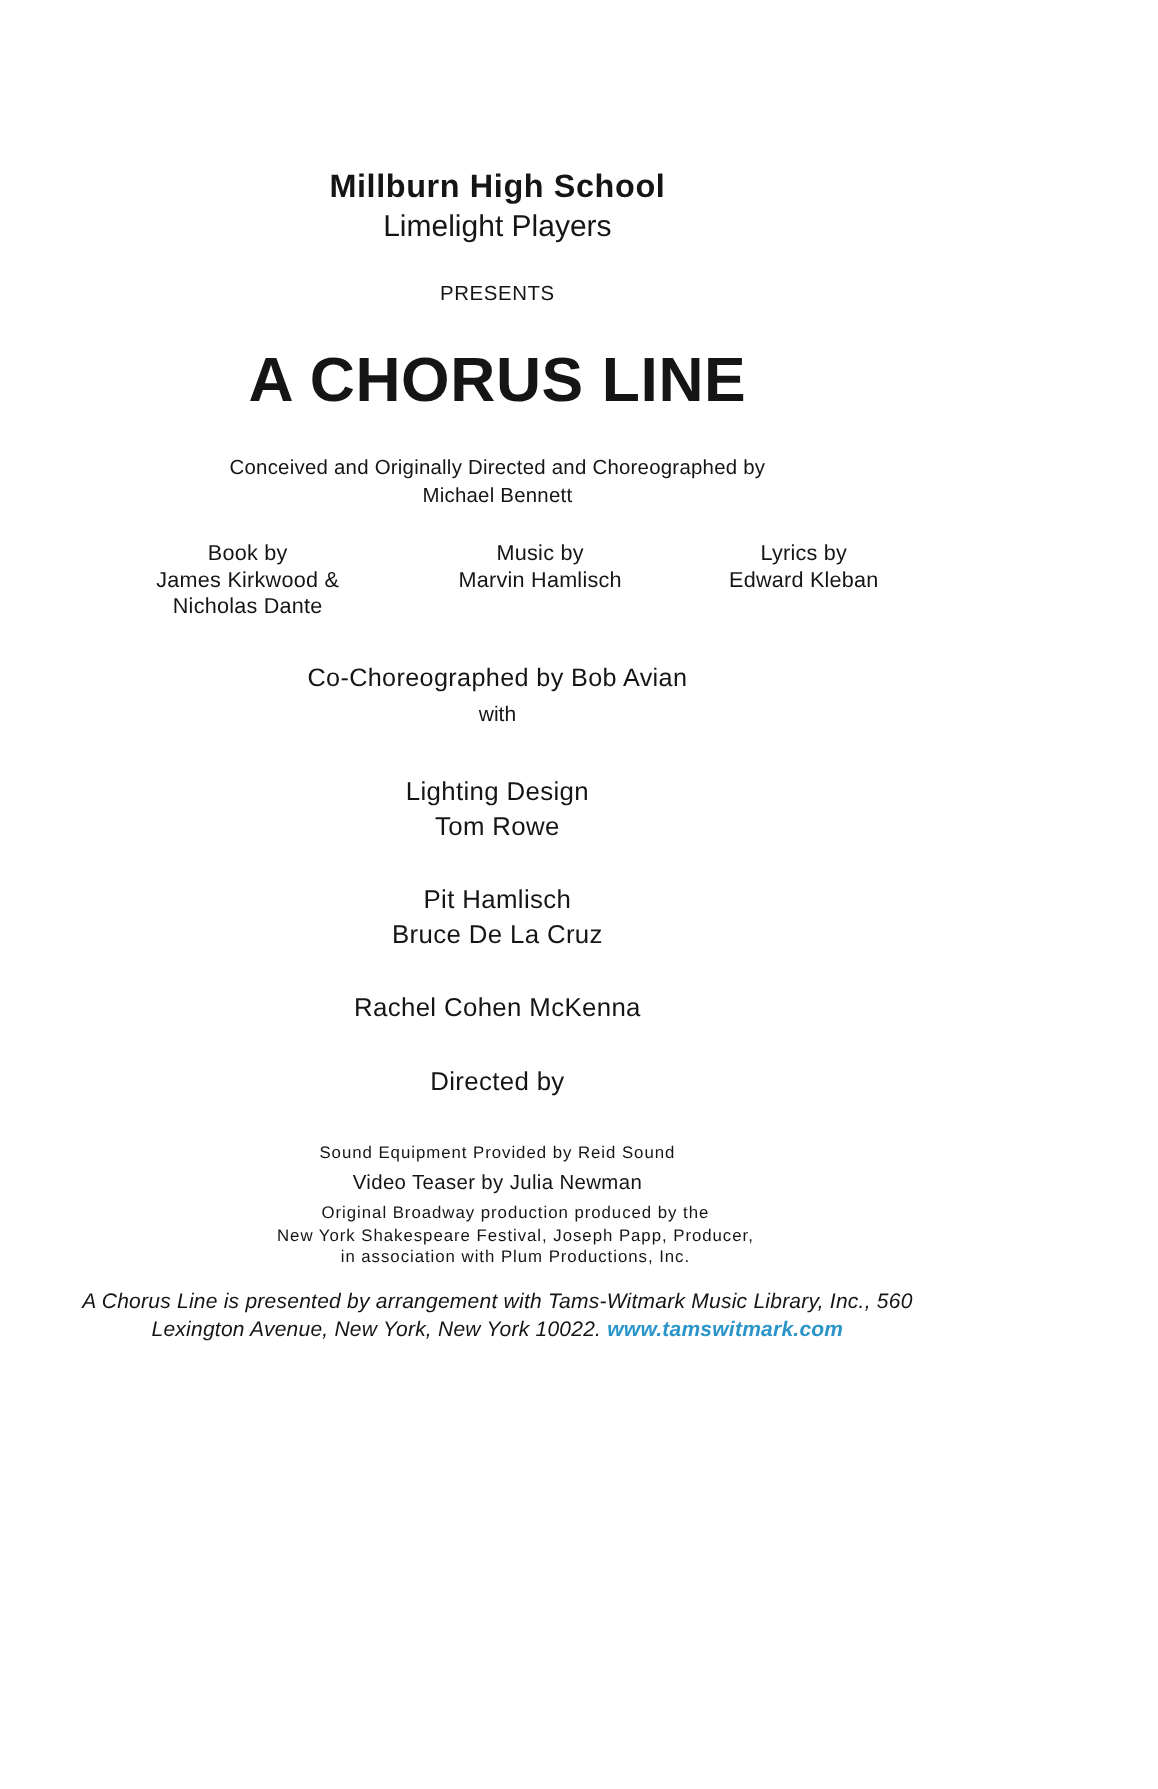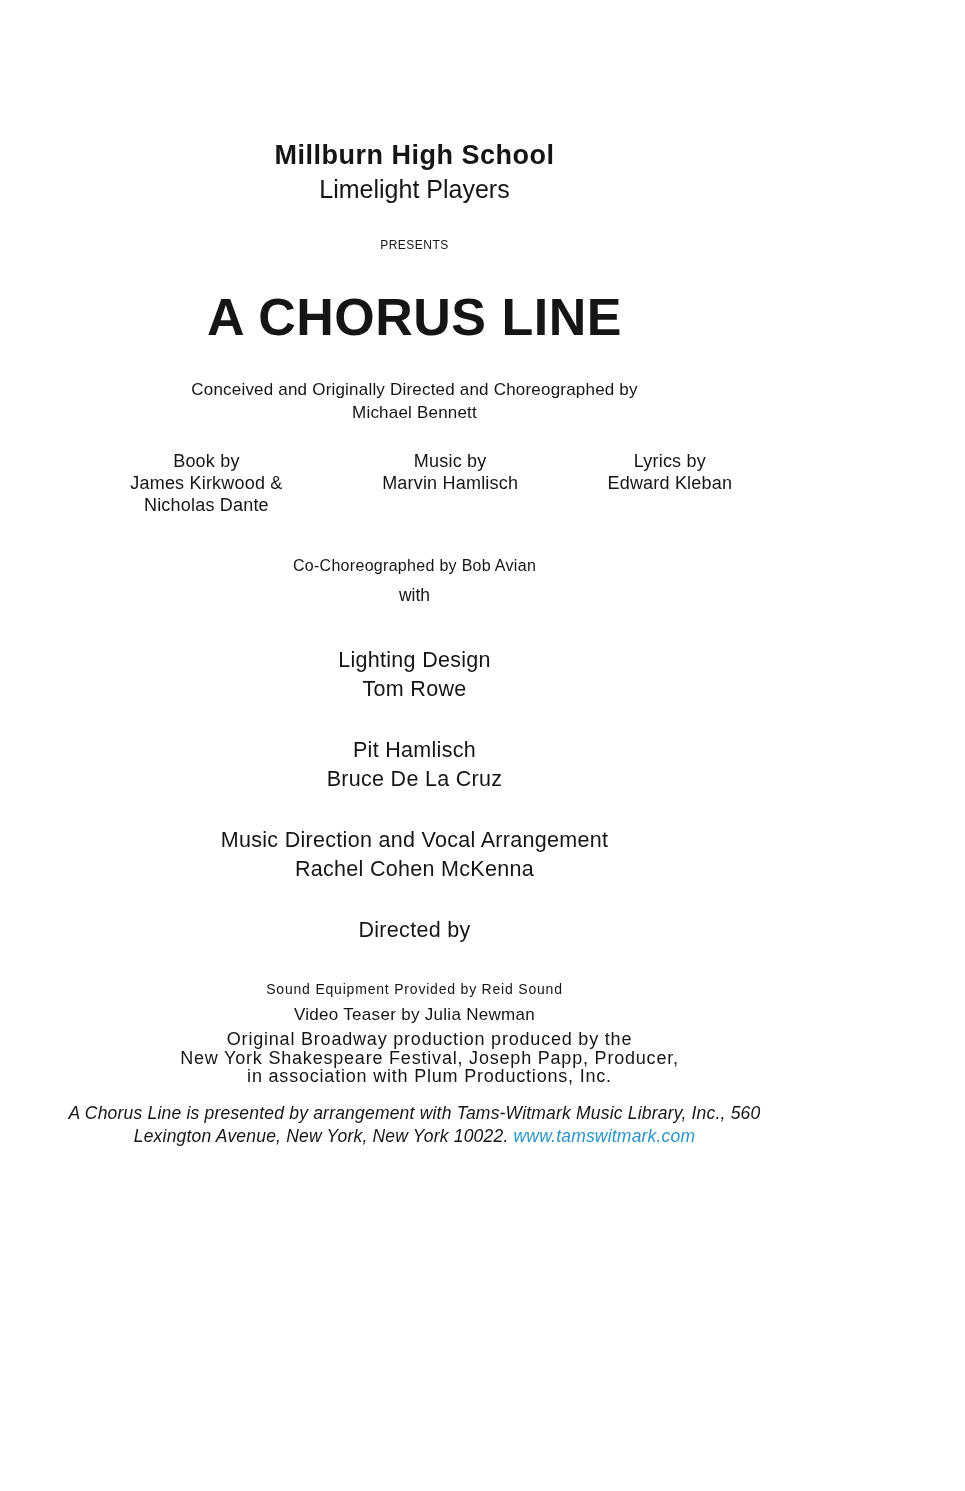--- a/index.html
+++ b/index.html
@@ -29,21 +29,21 @@
     line-height: 35px;
     letter-spacing: 0.5px;
   }
   .org-sub {
     font-size: 25px;
     font-weight: normal;
     line-height: 32px;
   }
   .presents {
     margin-top: 30px;
-    font-size: 12px;
+    font-size: 17px;
     letter-spacing: 0.5px;
     line-height: 20px;
   }
   .show-title {
     margin: 0;
     margin-top: 33px;
     font-size: 52px;
     font-weight: bold;
     letter-spacing: 0.5px;
     line-height: 58px;
@@ -69,21 +69,21 @@
     line-height: 22px;
     letter-spacing: 0.2px;
     white-space: nowrap;
   }
   .author-col.col-book   { left: 24.9%; }
   .author-col.col-music  { left: 54.3%; }
   .author-col.col-lyrics { left: 80.8%; }
   
   .co-choreo {
     margin-top: -5px;
-    font-size: 16px;
+    font-size: 21px;
     line-height: 22px;
     letter-spacing: 0.3px;
   }
   .with-line {
     margin-top: 7px;
     font-size: 17.5px;
     line-height: 22px;
   }
   
   .credit-block {
@@ -103,37 +103,38 @@
     letter-spacing: 0.8px;
   }
   .small-credit-video {
     margin-top: 6px;
     font-size: 17px;
     line-height: 22px;
     letter-spacing: 0.3px;
   }
   .small-credit-broadway {
     margin-top: 4px;
-    font-size: 18px;
+    font-size: 14px;
     line-height: 18.5px;
     letter-spacing: 0.8px;
     margin-left: 30px;
   }
   
   .license {
     margin-top: 16px;
     font-size: 17.5px;
     font-style: italic;
     line-height: 23px;
     letter-spacing: 0.2px;
   }
   .license a {
     text-decoration: none;
     font-style: italic;
     cursor: pointer;
+    font-weight: bold;
   }
 </style>
 </head>
 <body style="color: rgb(21, 21, 21); background: rgb(255, 255, 255);">
 
 <div class="page">
 
   <div class="org-name">Millburn High School</div>
   <div class="org-sub">Limelight Players</div>
   <div class="presents">PRESENTS</div>
@@ -167,21 +168,20 @@
     <div>Lighting Design</div>
     <div>Tom Rowe</div>
   </div>
 
   <div class="credit-block">
     <div>Pit Hamlisch</div>
     <div>Bruce De La Cruz</div>
   </div>
 
   <div class="credit-block">
-    <div>Music Direction and Vocal Arrangement</div>
     <div>Rachel Cohen McKenna</div>
   </div>
 
 
   <div class="credit-block">
     <div>Directed by</div>
   </div>
 
   <div class="small-credit-sound">Sound Equipment Provided by Reid Sound</div>
   <div class="small-credit-video">Video Teaser by Julia Newman</div>

